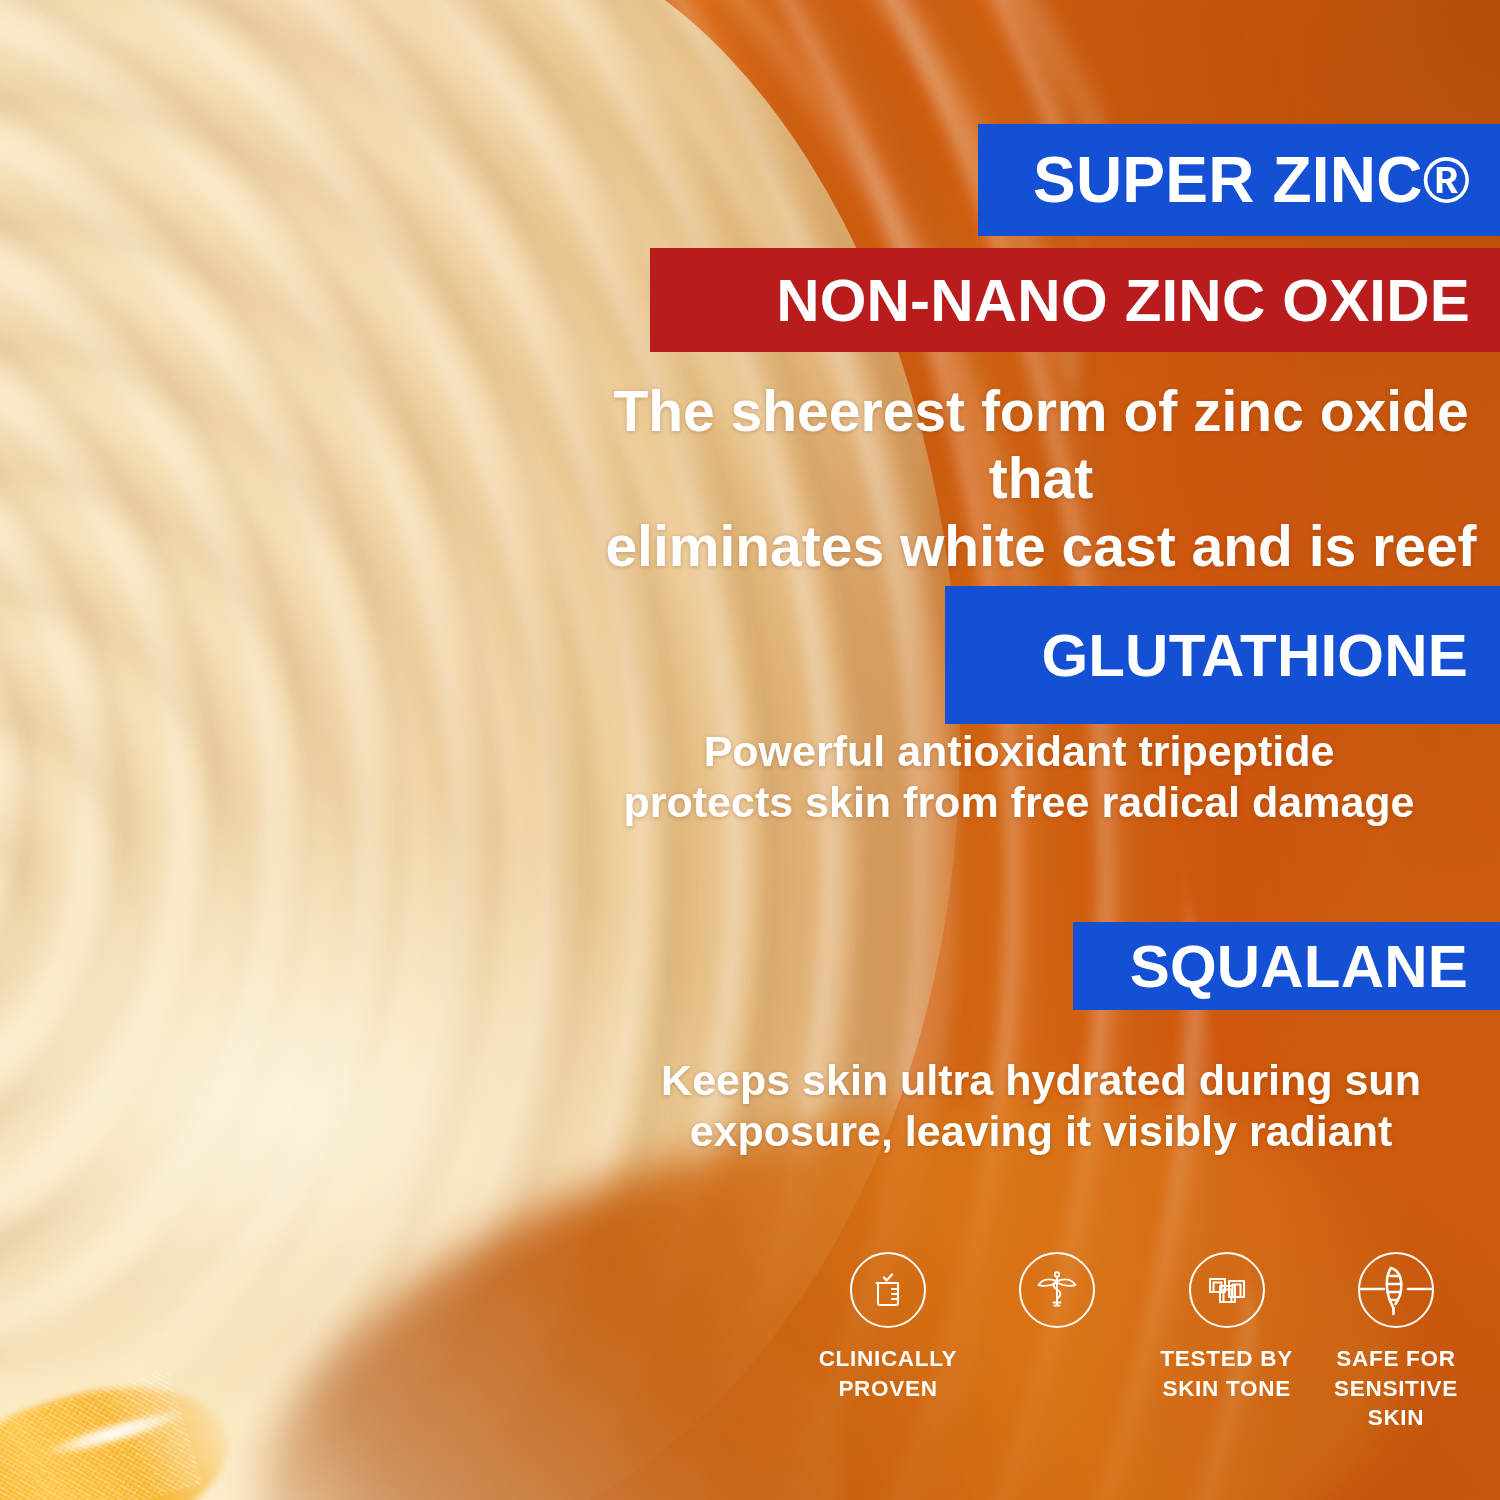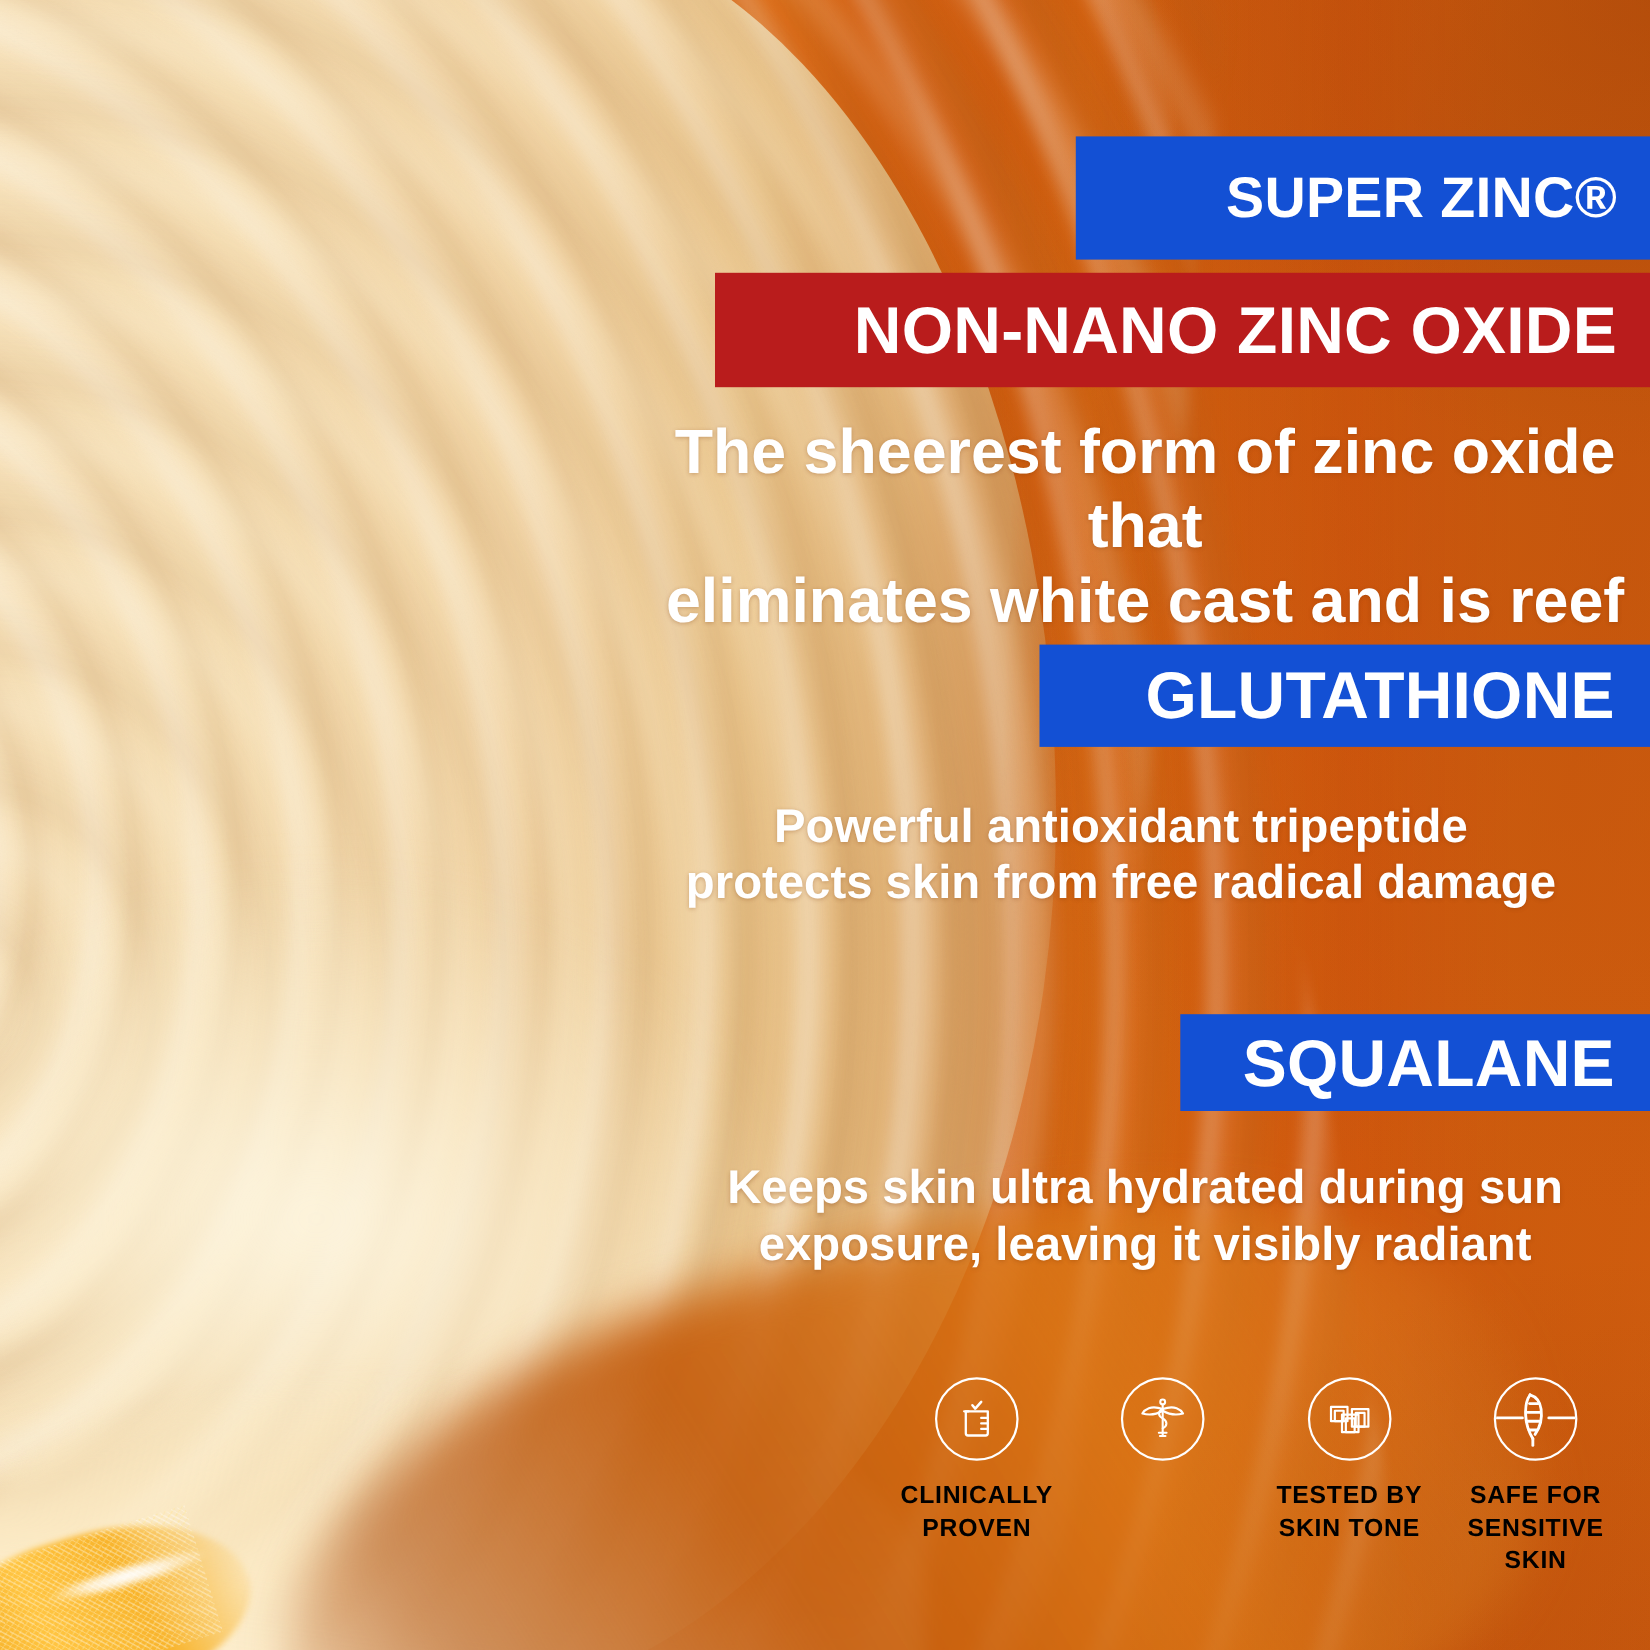--- a/index.html
+++ b/index.html
@@ -223,34 +223,34 @@
     font-weight: 700;
     text-align: center;
     line-height: 1.18;
     text-shadow: 0 1px 4px rgba(120,50,6,0.30);
     white-space: pre-line;
   }
 
   
   #badge-super-zinc {
     left: 978px; top: 124px; width: 522px; height: 112px;
-    font-size: 52px; padding-right: 30px;
+    font-size: 64px; padding-right: 30px;
   }
   #badge-non-nano {
     left: 650px; top: 248px; width: 850px; height: 104px;
     font-size: 60px; padding-right: 30px;
   }
   #desc-zinc {
     left: 600px; top: 378px; width: 882px;
     font-size: 57px;
   }
 
   
   #badge-glutathione {
-    left: 945px; top: 586px; width: 555px; height: 93px;
+    left: 945px; top: 586px; width: 555px; height: 138px;
     font-size: 60px; padding-right: 32px;
   }
   #desc-glutathione {
     left: 556px; top: 726px; width: 926px;
     font-size: 43px;
   }
 
   
   #badge-squalane {
     left: 1073px; top: 922px; width: 427px; height: 88px;
@@ -283,21 +283,21 @@
     border-radius: 50%;
     border: 2.5px solid #ffffff;
     display: flex;
     align-items: center;
     justify-content: center;
     overflow: hidden;
   }
   .trust-circle svg { display: block; }
   .trust-label {
     margin-top: 16px;
-    color: #000000;
+    color: #ffffff;
     font-size: 22.5px;
     font-weight: 700;
     letter-spacing: 0.7px;
     line-height: 1.32;
     text-align: center;
     white-space: pre-line;
   }
 </style>
 </head>
 <body>

